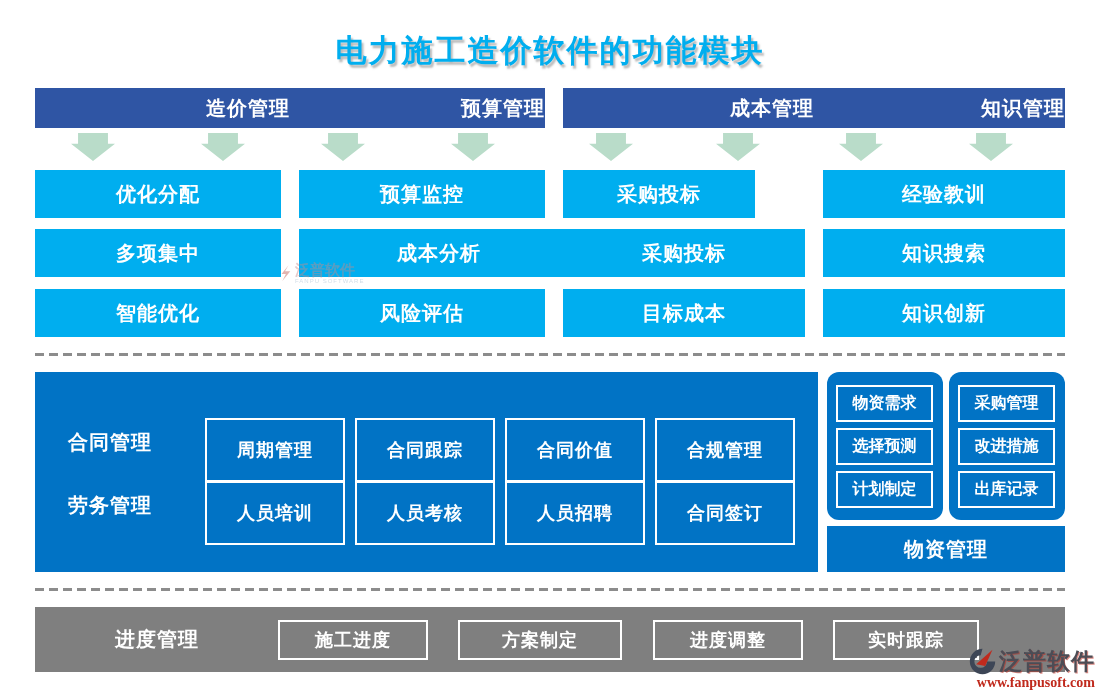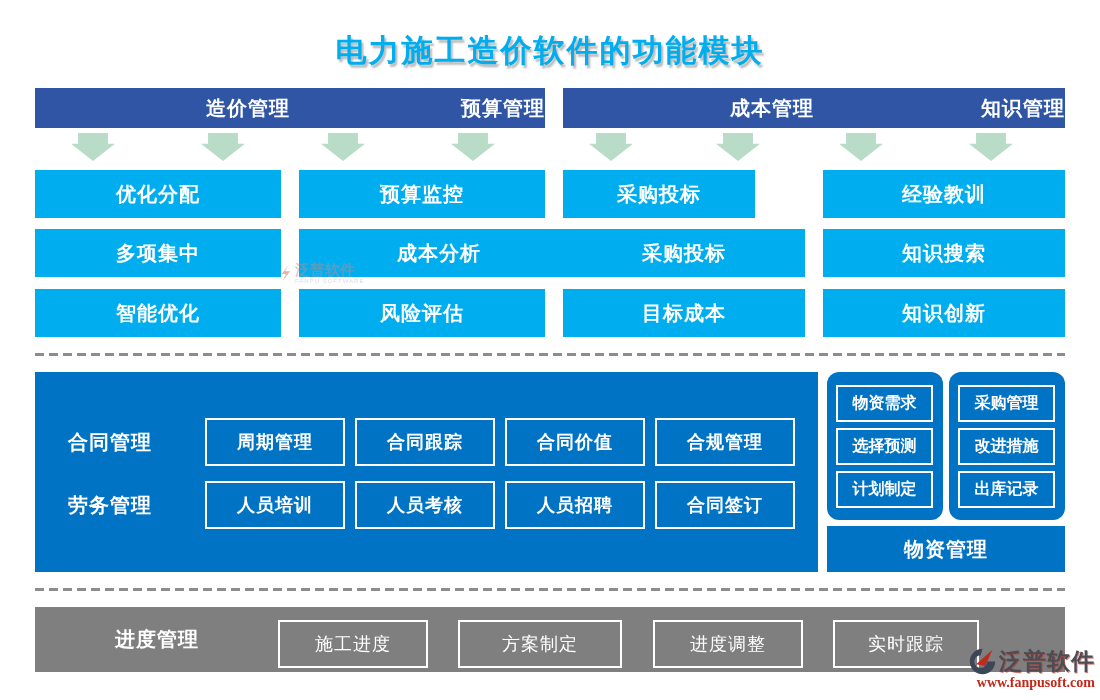--- a/index.html
+++ b/index.html
@@ -48,35 +48,35 @@
   .footer-bar{
     left:827px;top:526px;width:238px;height:46px;
     display:flex;align-items:center;justify-content:center;
     color:#fff;font-size:20px;font-weight:700;letter-spacing:1px;
   }
 
   .plabel{
     position:absolute;color:#fff;font-size:20px;font-weight:700;letter-spacing:1px;line-height:28px;
   }
   .obox{
-    position:absolute;width:140px;height:48px;border:2px solid #fff;
+    position:absolute;width:140px;height:64px;border:2px solid #fff;
     display:flex;align-items:center;justify-content:center;
     color:#fff;font-size:18px;font-weight:700;letter-spacing:1px;
   }
   .sbox{
     position:absolute;left:9px;width:97px;height:37px;border:2px solid #fff;
     display:flex;align-items:center;justify-content:center;
     color:#fff;font-size:16px;font-weight:700;
   }
 
   .graybar{position:absolute;left:35px;top:607px;width:1030px;height:65px;background:var(--schedule_gray);}
   .gbox{
-    position:absolute;top:13px;height:48px;border:2px solid #fff;
+    position:absolute;top:13px;height:40px;border:2px solid #fff;
     display:flex;align-items:center;justify-content:center;
-    color:#fff;font-size:18px;font-weight:400;letter-spacing:1px;
+    color:#fff;font-size:18px;font-weight:700;letter-spacing:1px;
   }
 
   .watermark{
     position:absolute;left:278px;top:262px;width:110px;opacity:.45;
     display:flex;align-items:flex-start;gap:3px;pointer-events:none;
   }
   .wm-swoosh{width:14px;height:18px;margin-top:2px;flex:0 0 auto;}
   .wm-text{font-size:15px;font-weight:700;color:#c68a8a;line-height:16px;white-space:nowrap;}
   .wm-sub{font-size:6px;color:#9ab4c8;letter-spacing:1px;white-space:nowrap;}
 

